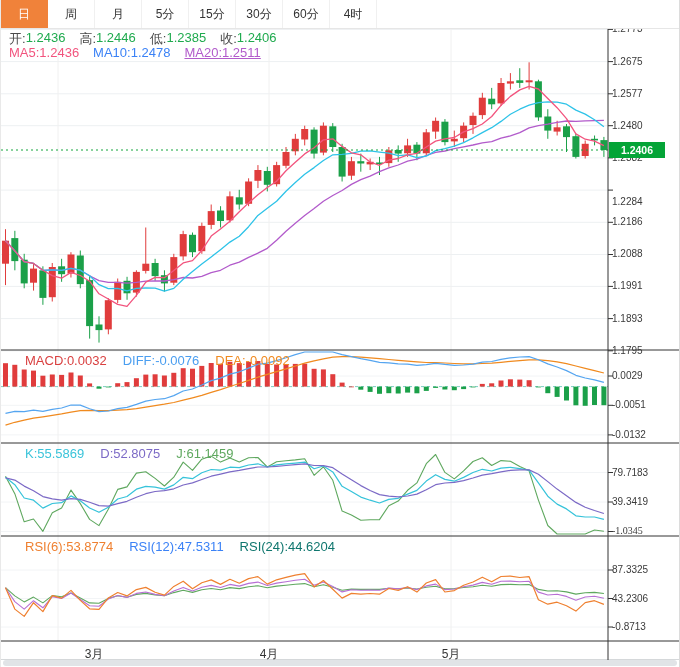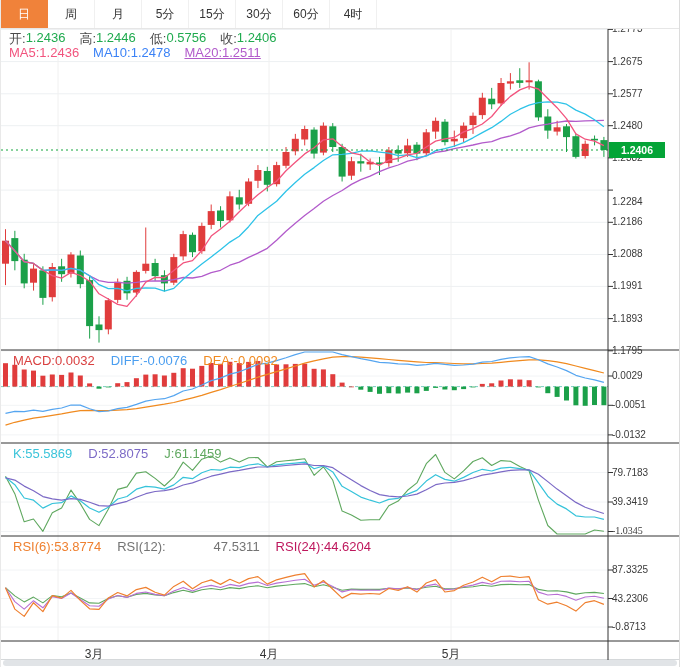--- a/index.html
+++ b/index.html
@@ -12,33 +12,33 @@
   #svg-holder{position:absolute;top:0;left:0;z-index:1;}
   .legend{position:absolute;left:8px;display:flex;gap:14px;font-size:13px;z-index:5;white-space:nowrap;}
   .legend-row1{top:30px;}
   .legend-row2{top:45px;}
   .pair{display:flex;}
   .lbl{color:#4a4a4a;}
   .val-green{color:#1faa4e;}
   .c-ma5{color:#f2547e;}
   .c-ma10{color:#3b82f6;}
   .c-ma20{color:#b25bcb;text-decoration:underline;}
-  .panel-header{position:absolute;left:12px;display:flex;gap:16px;font-size:13px;z-index:5;white-space:nowrap;}
+  .panel-header{position:absolute;left:24px;display:flex;gap:16px;font-size:13px;z-index:5;white-space:nowrap;}
   .ph-macd{top:353px;}
   .ph-kdj{top:446px;}
   .ph-rsi{top:539px;}
   .c-macd{color:#d94040;}
   .c-diff{color:#4a9ef0;}
   .c-dea{color:#f08a20;}
   .c-k{color:#3bc4da;}
   .c-d{color:#7c6ac6;}
   .c-j{color:#5fa85f;}
   .c-rsi6{color:#ef8030;}
-  .c-rsi12{color:#737373;gap:48px;}
-  .c-rsi24{color:#be185d;}
+  .c-rsi12{color:#3b82f6;}
+  .c-rsi24{color:#0f766e;}
   .axis-label{position:absolute;left:611px;font-size:10px;color:#3a3a3a;height:12px;line-height:12px;z-index:4;}
   .month-label{position:absolute;width:26px;text-align:center;top:646px;font-size:12px;color:#333;z-index:4;}
   .price-badge{position:absolute;left:608px;top:142px;width:56px;height:16px;background:#04a437;color:#fff;
        font-size:10.5px;font-weight:bold;text-align:center;line-height:16px;z-index:6;}
   .bottom-bar{position:absolute;left:2px;right:2px;top:660px;height:6px;background:#e1e4e7;border-radius:3px;z-index:3;}
 </style>
 </head>
 <body>
 
 <div class="app">
@@ -318,21 +318,21 @@
     <span class="pair">
         <span class="lbl">开:</span>
         <span class="val-green">1.2436</span>
       </span>
     <span class="pair">
         <span class="lbl">高:</span>
         <span class="val-green">1.2446</span>
       </span>
     <span class="pair">
         <span class="lbl">低:</span>
-        <span class="val-green">0.5756</span>
+        <span class="val-green">1.2385</span>
       </span>
     <span class="pair">
         <span class="lbl">收:</span>
         <span class="val-green">1.2406</span>
       </span>
   </div>
 
   <div class="legend legend-row2">
     <span class="pair c-ma5">
         <span>MA5: </span>

